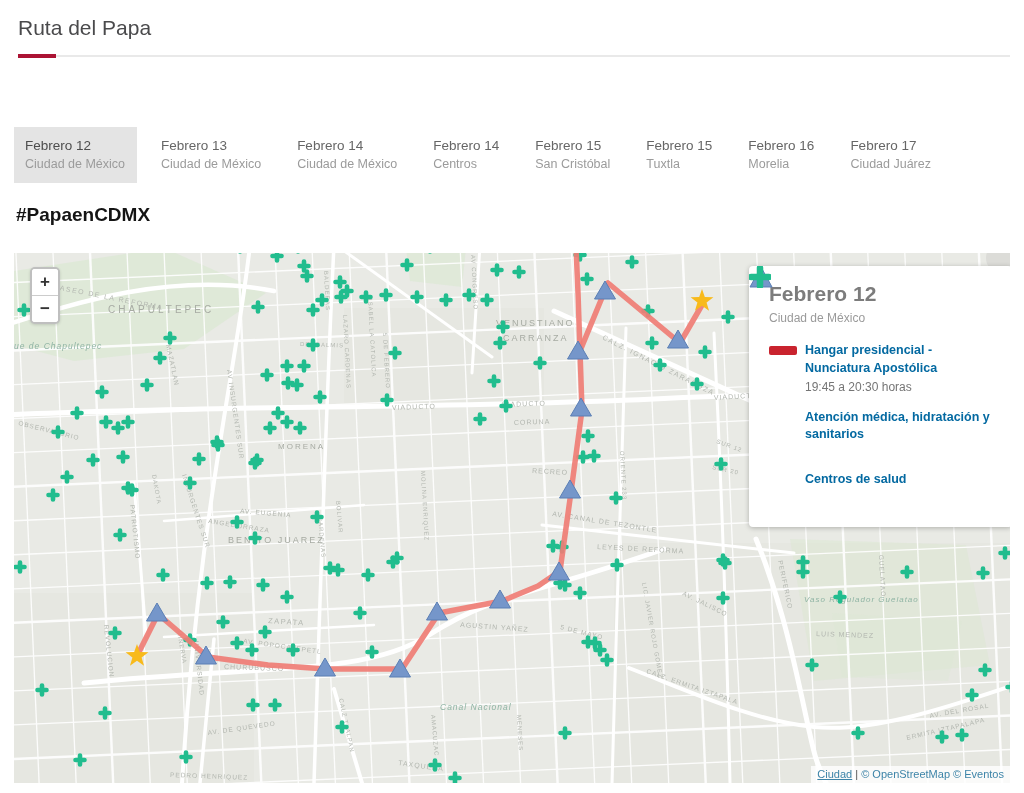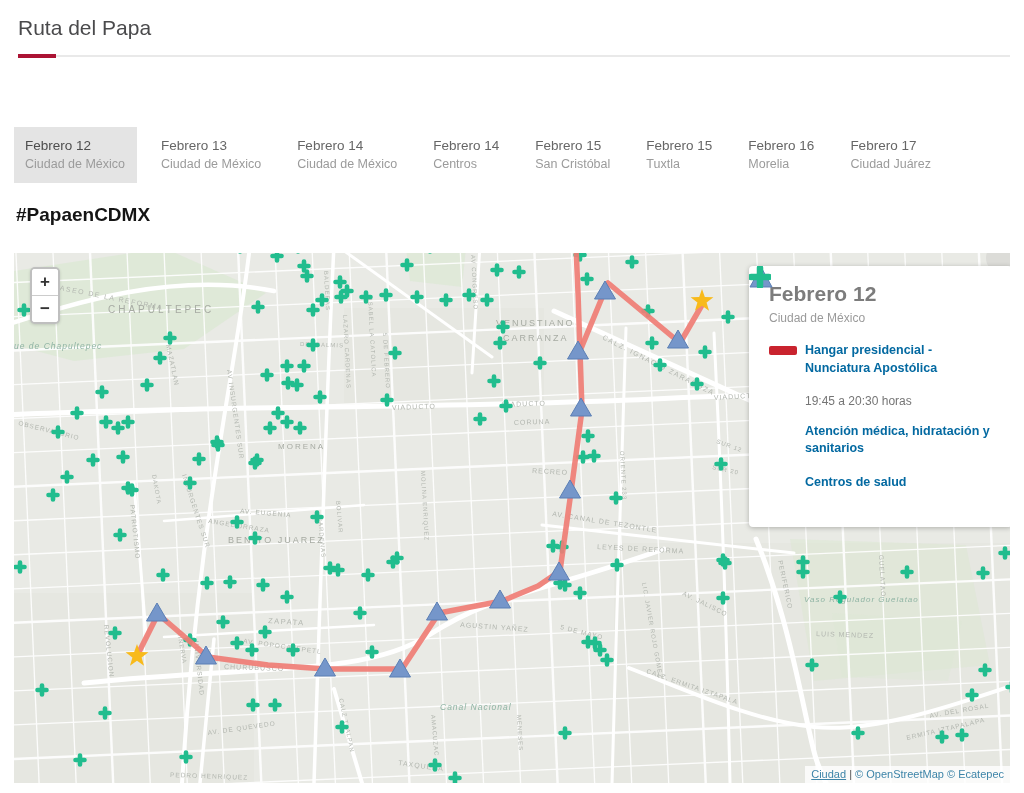--- a/index.html
+++ b/index.html
@@ -31,21 +31,21 @@
   .zoomctl .zbtn:last-child{border-radius:0 0 3px 3px;}
 
   .legend{position:absolute;right:-2px;top:13px;width:263px;height:261px;background:#fff;
           border-radius:4px;box-shadow:0 1px 5px rgba(0,0,0,.25);z-index:6;
           padding:16px 14px 0 20px;box-sizing:border-box;}
   .legend h2{margin:0 0 5px 0;font-size:21px;font-weight:600;color:#7c7c7c;}
   .legend .sub{font-size:12px;color:#9a9a9a;}
   .litem{display:flex;margin-top:17px;}
   .litem .lic{flex:0 0 36px;padding-top:1px;}
   .litem .ltx{font-size:12.5px;font-weight:bold;color:#0369a1;line-height:1.42;}
-  .litem .ltime{font-size:12px;font-weight:normal;color:#757575;margin-top:16px;}
+  .litem .ltime{font-size:12px;font-weight:normal;color:#757575;margin-top:2px;}
   .swatch{width:28px;height:9px;border-radius:2px;margin-top:3px;}
 
   .attrib{position:absolute;right:0;bottom:0;background:rgba(255,255,255,.8);z-index:5;
           font-size:11px;color:#555;padding:2px 6px 3px 6px;}
   .attrib a{color:#3d84a8;text-decoration:none;cursor:pointer;}
   .attrib .lf{text-decoration:underline;}
 </style>
 </head>
 <body>
 
@@ -408,26 +408,26 @@
 
     <div class="litem" style="margin-top:15px;">
       <div class="lic">
         <svg width="24" height="22" viewBox="0 0 24 22">
           <path d="M12 1 L23 21 L1 21 Z" fill="#7596ca" stroke="#5b7fb5" stroke-width="1"></path>
         </svg>
       </div>
       <div class="ltx">Atención médica, hidratación y sanitarios</div>
     </div>
 
-    <div class="litem" style="margin-top:16px;align-items:center;">
+    <div class="litem" style="margin-top:27px;align-items:center;">
       <div class="lic">
         <svg width="22" height="22" viewBox="0 0 22 22">
           <path d="M11 2 V20 M2 11 H20" stroke="#21bd8e" stroke-width="6.5" stroke-linecap="round" fill="none"></path>
         </svg>
       </div>
       <div class="ltx">Centros de salud</div>
     </div>
   </div>
 
   <div class="attrib">
-    <a class="lf">Ciudad</a><span> | </span><a>© OpenStreetMap</a> <a>© Ecatepec</a>
+    <a class="lf">Ciudad</a><span> | </span><a>© OpenStreetMap</a> <a>© Eventos</a>
   </div>
 </div>
 
 </body></html>

